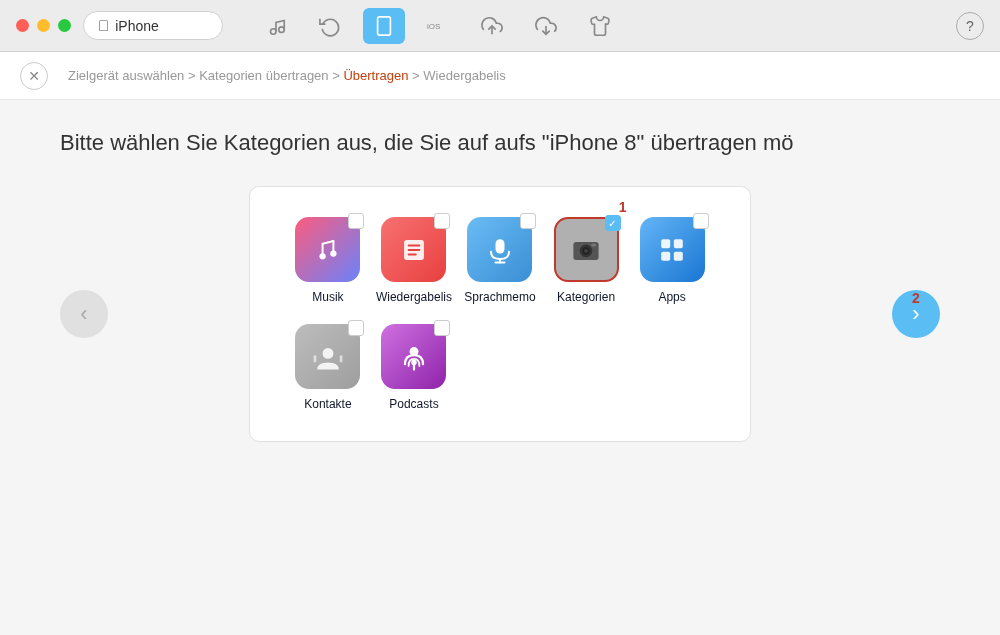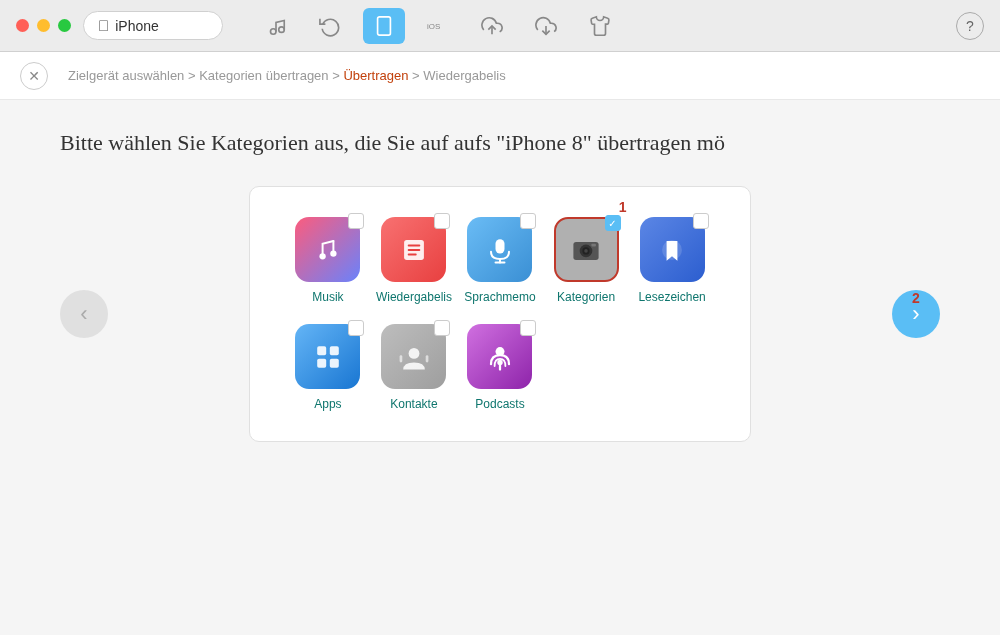--- a/index.html
+++ b/index.html
@@ -136,21 +136,20 @@
     .main-content {
       padding: 30px 60px;
       background: #f5f5f5;
     }
 
     .page-title {
       font-size: 22px;
       color: #333;
       font-weight: 400;
       margin-bottom: 30px;
-      font-family: Liberation Serif, serif;
     }
 
     
     .category-container {
       background: white;
       border-radius: 10px;
       border: 1px solid #e0e0e0;
       padding: 30px 40px;
       max-width: 560px;
       margin-left: auto;
@@ -199,21 +198,21 @@
     }
 
     .checkbox.checked {
       background: #5abef5;
       border-color: #5abef5;
       color: white;
     }
 
     .category-label {
       font-size: 12px;
-      color: #0f766e;
+      color: #0f172a;
       text-align: right;
     }
 
     
     .icon-musik { background: linear-gradient(135deg, #fc5c7d, #6a82fb); }
     .icon-klingeltoene { background: linear-gradient(135deg, #d4a0f0, #9b59d4); }
     .icon-sprachmemo { background: linear-gradient(135deg, #6abcf5, #3a8fd4); }
     .icon-wiedergabe { background: linear-gradient(135deg, #f87171, #e84040); }
     .icon-aufnahmen { background: #b0b0b0; border: 2px solid #c0392b; }
     .icon-lesezeichen { background: linear-gradient(135deg, #5b86e5, #2c5ecf); }
@@ -428,30 +427,20 @@
               <rect x="6" y="11" width="28" height="20" rx="3" fill="#555"></rect>
               <circle cx="20" cy="21" r="7" fill="#333"></circle>
               <circle cx="20" cy="21" r="4" fill="#222"></circle>
               <circle cx="20" cy="21" r="2" fill="#444"></circle>
               <rect x="26" y="13" width="5" height="3" rx="1" fill="#777"></rect>
             </svg>
           </div>
           <span class="category-label">Kategorien</span>
         </div>
 
-        <div class="category-item">
-          <div class="icon-wrapper icon-lesezeichen">
-            <div class="checkbox"></div>
-            <svg class="icon-svg" viewBox="0 0 40 40" fill="none">
-              <circle cx="20" cy="20" r="11" fill="white" opacity="0.15"></circle>
-              <path d="M14 10 L26 10 L26 32 L20 27 L14 32 Z" fill="white"></path>
-            </svg>
-          </div>
-          <span class="category-label">Lesezeichen</span>
-        </div>
 
 
         <div class="category-item">
           <div class="icon-wrapper icon-apps">
             <div class="checkbox"></div>
             <svg class="icon-svg" viewBox="0 0 40 40" fill="none">
               <rect x="8" y="8" width="10" height="10" rx="2" fill="white" opacity="0.9"></rect>
               <rect x="22" y="8" width="10" height="10" rx="2" fill="white" opacity="0.9"></rect>
               <rect x="8" y="22" width="10" height="10" rx="2" fill="white" opacity="0.9"></rect>
               <rect x="22" y="22" width="10" height="10" rx="2" fill="white" opacity="0.9"></rect>

